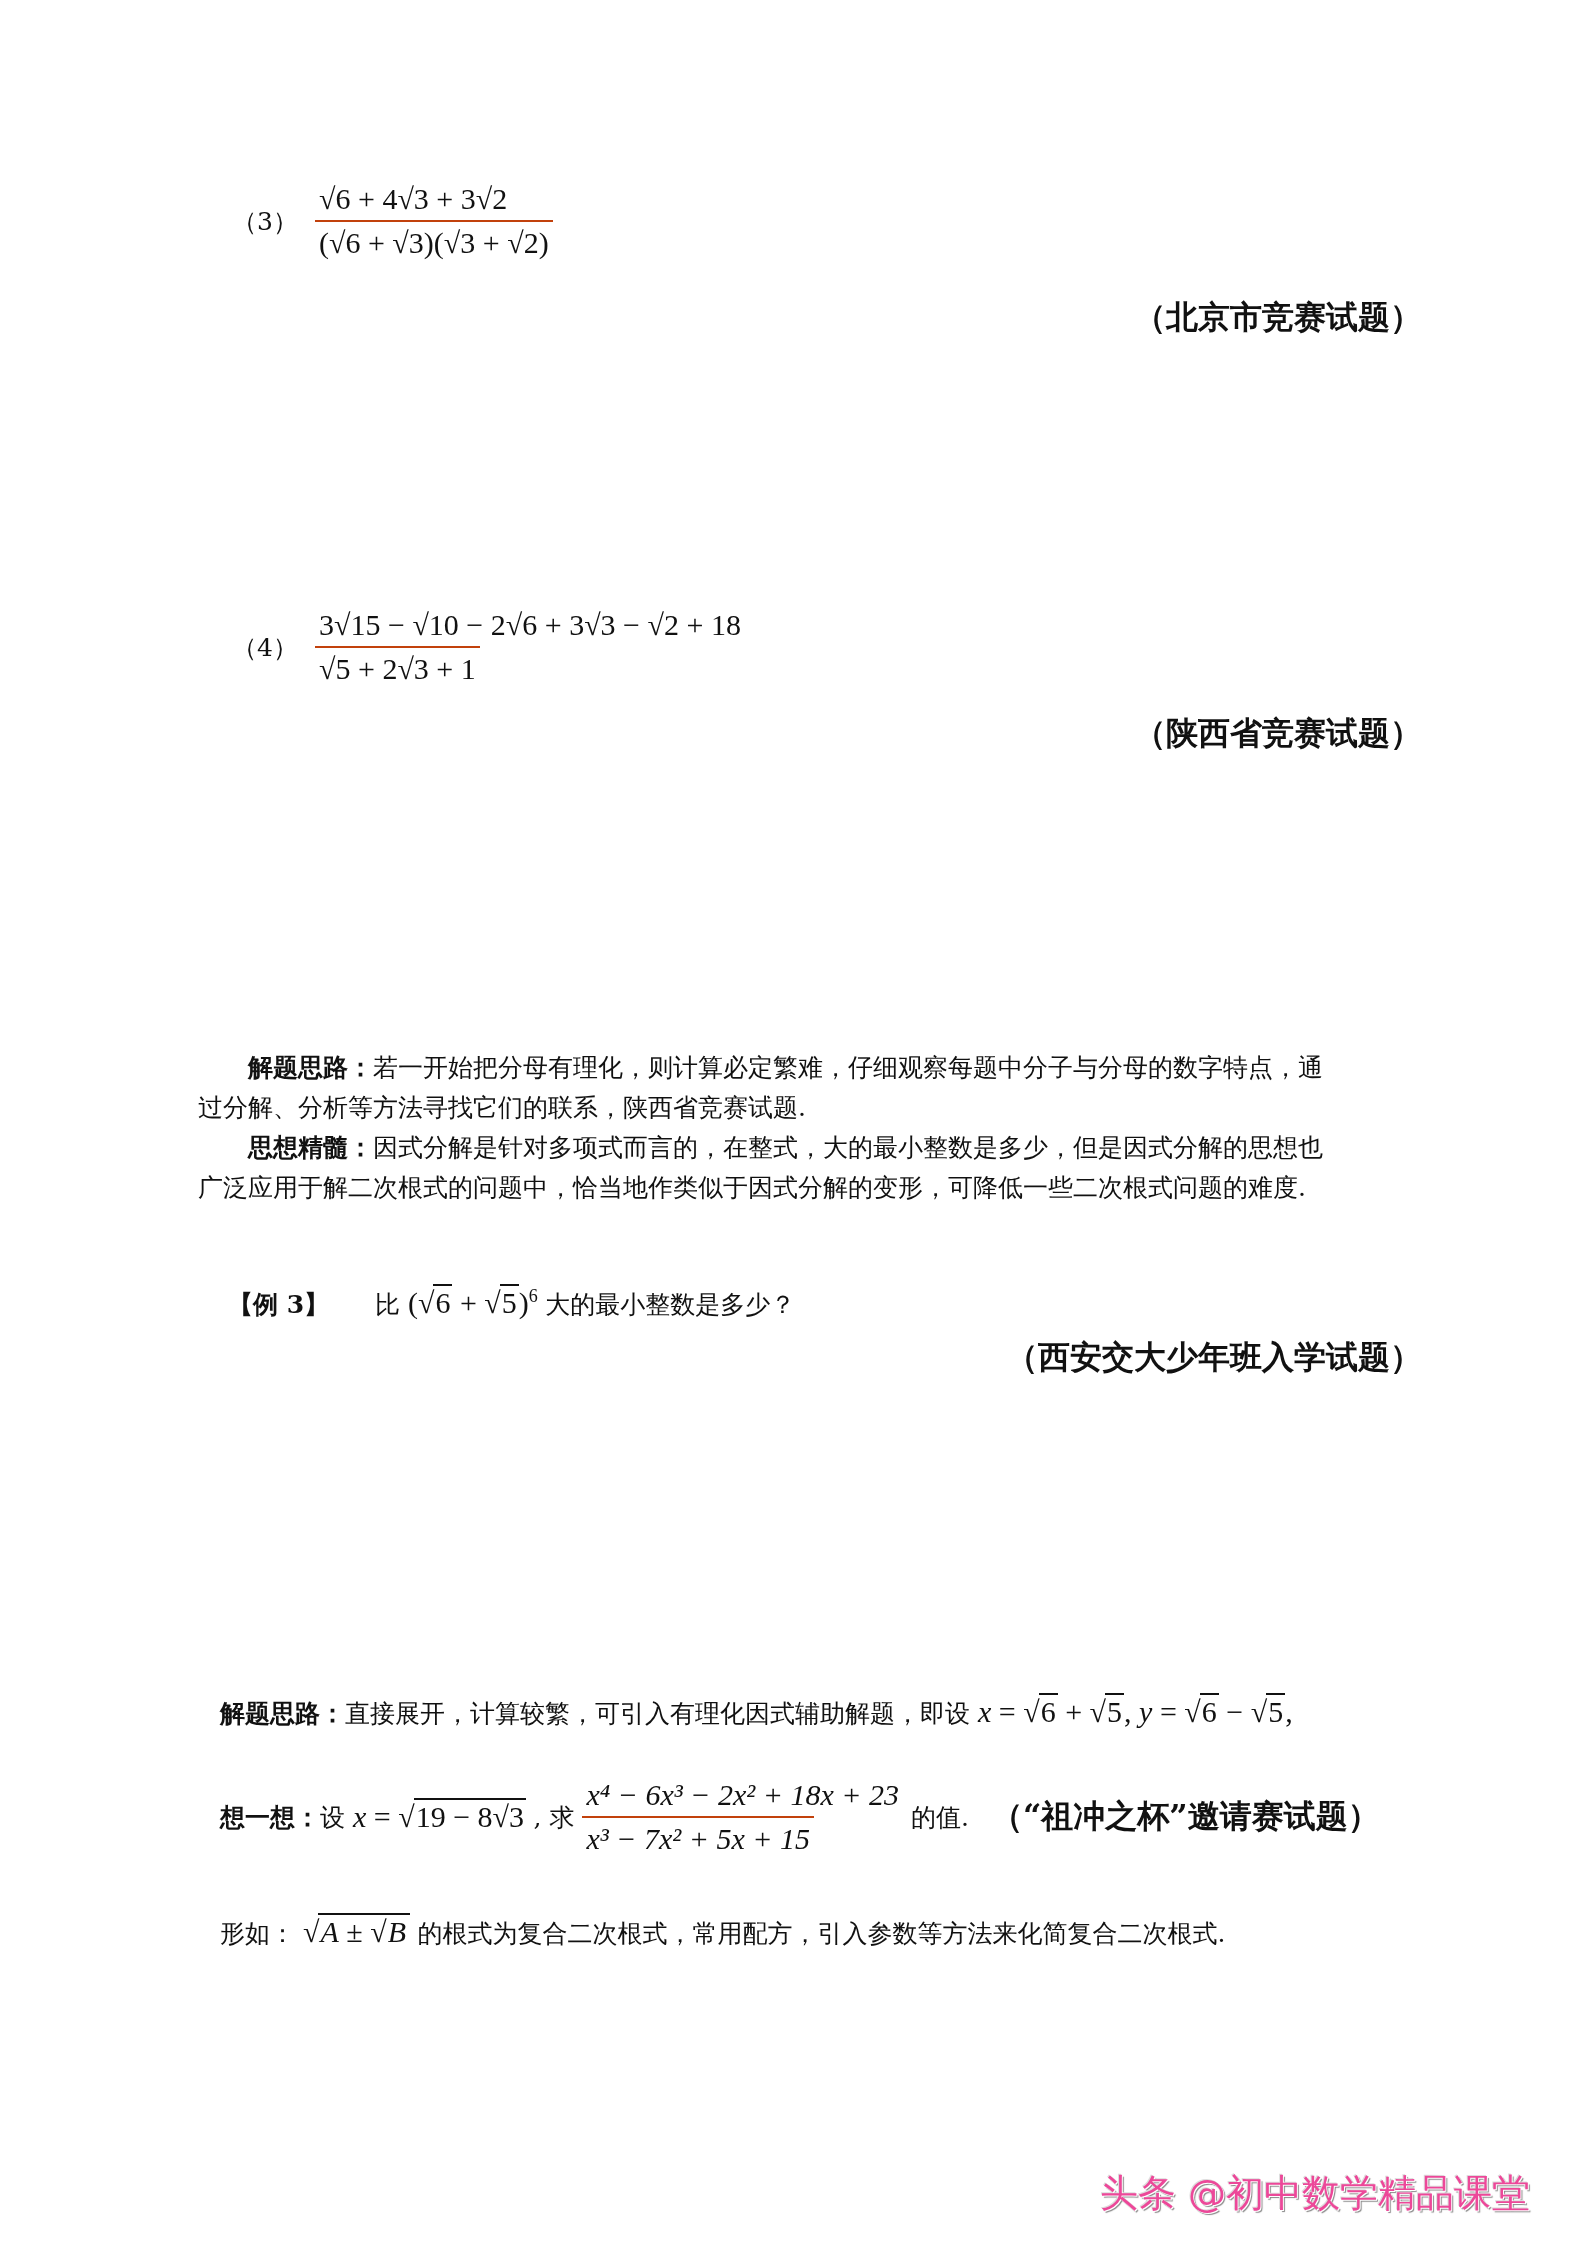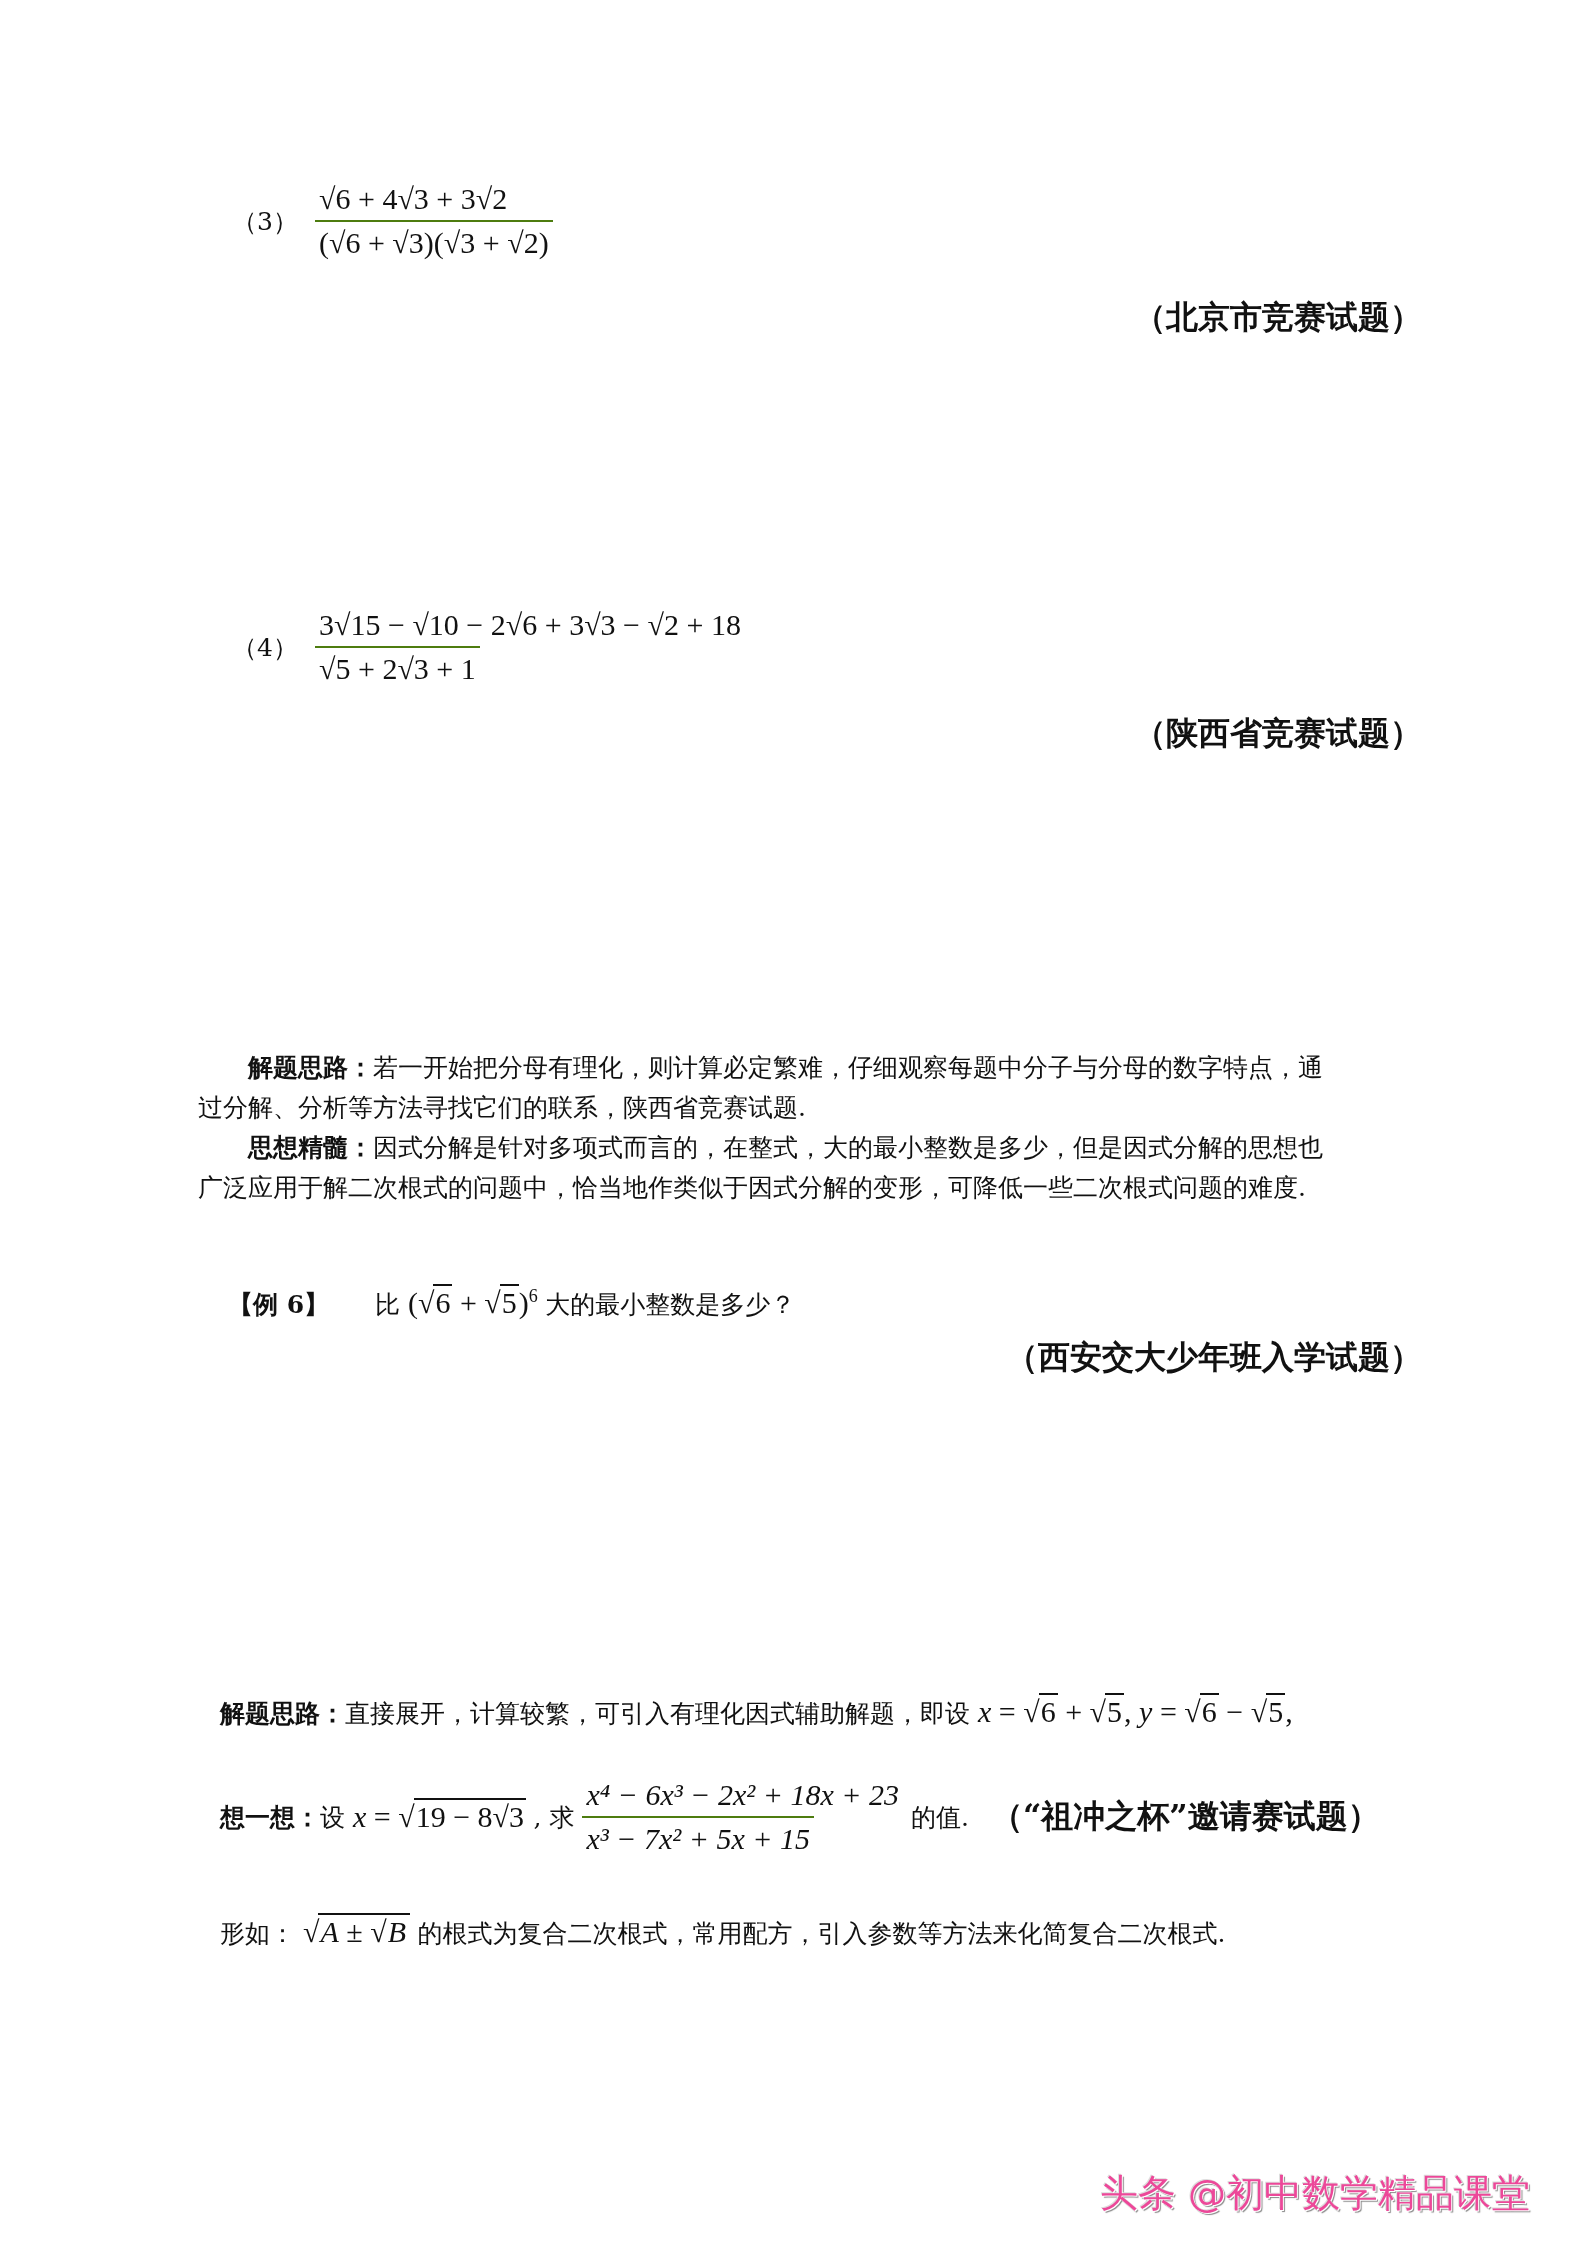--- a/index.html
+++ b/index.html
@@ -7,21 +7,21 @@
     width: 1587px; height: 2245px; position: relative; overflow: hidden;
     font-family: "DejaVu Serif", "Liberation Serif", serif;
     color: #111111;
   }
   .abs { position: absolute; }
   .cn { font-size: 25px; line-height: 40px; white-space: nowrap; }
   .src { font-size: 32px; white-space: nowrap; font-weight: bold; }
   .math { font-family: "Liberation Serif", "DejaVu Serif", serif; font-size: 30px; white-space: nowrap; }
   .frac { display: inline-flex; flex-direction: column; align-items: flex-start; vertical-align: middle; }
   .frac .num { padding: 0 4px 4px 4px; }
-  .frac .den { border-top: 2px solid #4d7c0f; padding: 4px 4px 0 4px; }
+  .frac .den { border-top: 2px solid #c2410c; padding: 4px 4px 0 4px; }
   .bold { font-weight: bold; }
   i.v { font-style: italic; }
   .sqrt { display: inline-block; }
   .sqrt .rad { border-top: 2px solid #111; padding: 0 2px; margin-left: -1px; }
   .label { font-size: 25px; font-family: "DejaVu Serif", serif; }
   .watermark {
     font-family: "DejaVu Sans", "Liberation Sans", sans-serif;
     font-size: 38px; color: #ec4899;
     text-shadow: 1px 1px 0 #fff, -1px -1px 0 #ddd, 2px 2px 1px #888;
     white-space: nowrap;
@@ -53,21 +53,21 @@
     <span class="bold">解题思路：</span><span>若一开始把分母有理化，则计算必定繁难，仔细观察每题中分子与分母的数字特点，通</span>
   </div>
   <div>过分解、分析等方法寻找它们的联系，陕西省竞赛试题.</div>
   <div style="padding-left:50px;">
     <span class="bold">思想精髓：</span><span>因式分解是针对多项式而言的，在整式，大的最小整数是多少，但是因式分解的思想也</span>
   </div>
   <div>广泛应用于解二次根式的问题中，恰当地作类似于因式分解的变形，可降低一些二次根式问题的难度.</div>
 </div>
 
 <div class="abs cn" style="left:228px; top:1276px;">
-  <span class="bold">【例 6】</span>
+  <span class="bold">【例 3】</span>
   <span style="display:inline-block; width:30px;"></span>
   <span>比</span>
   <span class="math">
     <span>(</span><span>√</span><span class="sqrt"><span class="rad">6</span></span><span> + </span><span>√</span><span class="sqrt"><span class="rad">5</span></span><span>)</span><sup style="font-size:18px;">6</sup>
   </span>
   <span>大的最小整数是多少？</span>
 </div>
 <div class="abs src" style="right:165px; top:1336px;">（西安交大少年班入学试题）</div>
 
 <div class="abs cn" style="left:220px; top:1692px;">

